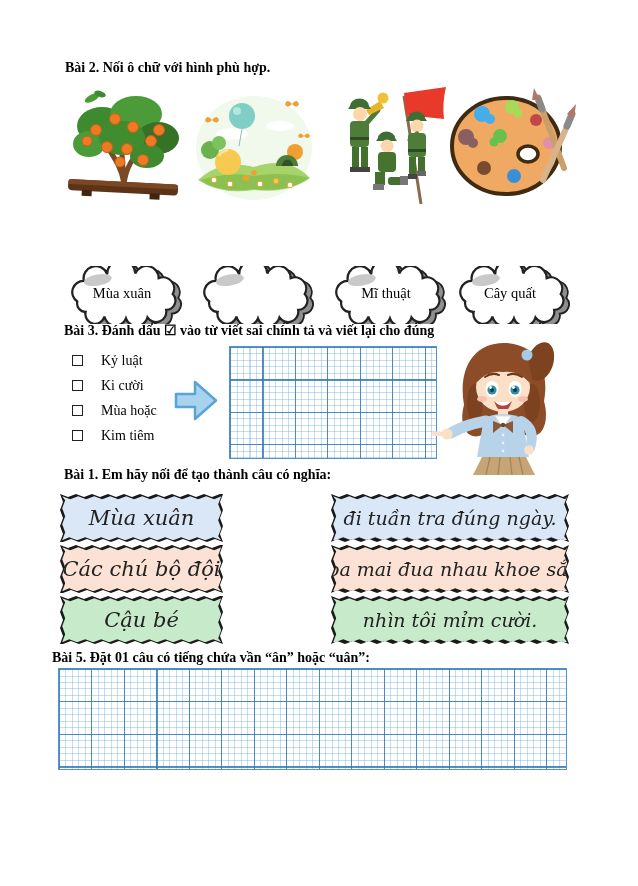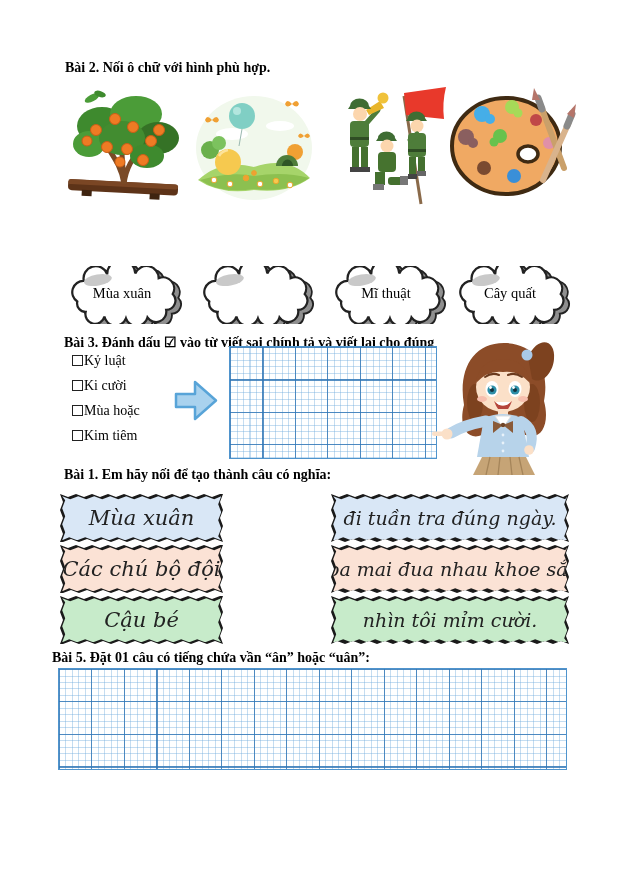--- a/index.html
+++ b/index.html
@@ -17,21 +17,21 @@
     background-color:#fff;
     border:1.5px solid #4f94cd;
     background-image:
       repeating-linear-gradient(to right,  rgba(47,117,181,0.80) 0 1px, transparent 1px 32.5px),
       repeating-linear-gradient(to bottom, rgba(47,117,181,0.80) 0 1px, transparent 1px 32.5px),
       repeating-linear-gradient(to right,  rgba(110,170,220,0.40) 0 1px, transparent 1px 6.5px),
       repeating-linear-gradient(to bottom, rgba(110,170,220,0.40) 0 1px, transparent 1px 6.5px);
   }
 
   
-  .check-item { display:flex; align-items:center; gap:1px; height:25px; font-size:14px; }
+  .check-item { display:flex; align-items:center; gap:18px; height:25px; font-size:14px; }
   .cb { width:11px; height:11px; border:1.4px solid #222; background:#fff; flex:0 0 auto; }
 
   
   .cloud { width:126px; height:58px; }
   .cloud svg { position:absolute; left:0; top:0; }
   .cloud-label {
     position:absolute; left:8px; right:14px; top:14px; height:26px;
     display:flex; align-items:center; justify-content:center;
     font-size:14.5px; white-space:nowrap;
   }
@@ -210,21 +210,21 @@
   </div>
   <div class="cloud abs" style="left:450px;top:266px">
     <svg width="126" height="58" viewBox="0 0 130 62">
       <use href="#cloudShape" transform="translate(6,4)" fill="#8f8f8f" stroke="#222" stroke-width="2"></use>
       <use href="#cloudShape" fill="#ffffff" stroke="#222" stroke-width="2.4"></use>
       <ellipse cx="36" cy="15" rx="15" ry="6" fill="#c9c9c9" transform="rotate(-10 36 15)"></ellipse>
     </svg>
     <div class="cloud-label">Cây quất</div>
   </div>
 
-  <div class="abs title" style="left:64px;top:334px">Bài 3. Đánh dấu ☑ vào từ viết sai chính tả và viết lại cho đúng</div>
+  <div class="abs title" style="left:64px;top:322px">Bài 3. Đánh dấu ☑ vào từ viết sai chính tả và viết lại cho đúng</div>
 
   <div class="abs" style="left:72px;top:348px">
     <div class="check-item">
       <span class="cb"></span>
       <span>Kỷ luật</span>
     </div>
     <div class="check-item">
       <span class="cb"></span>
       <span>Ki cười</span>
     </div>

